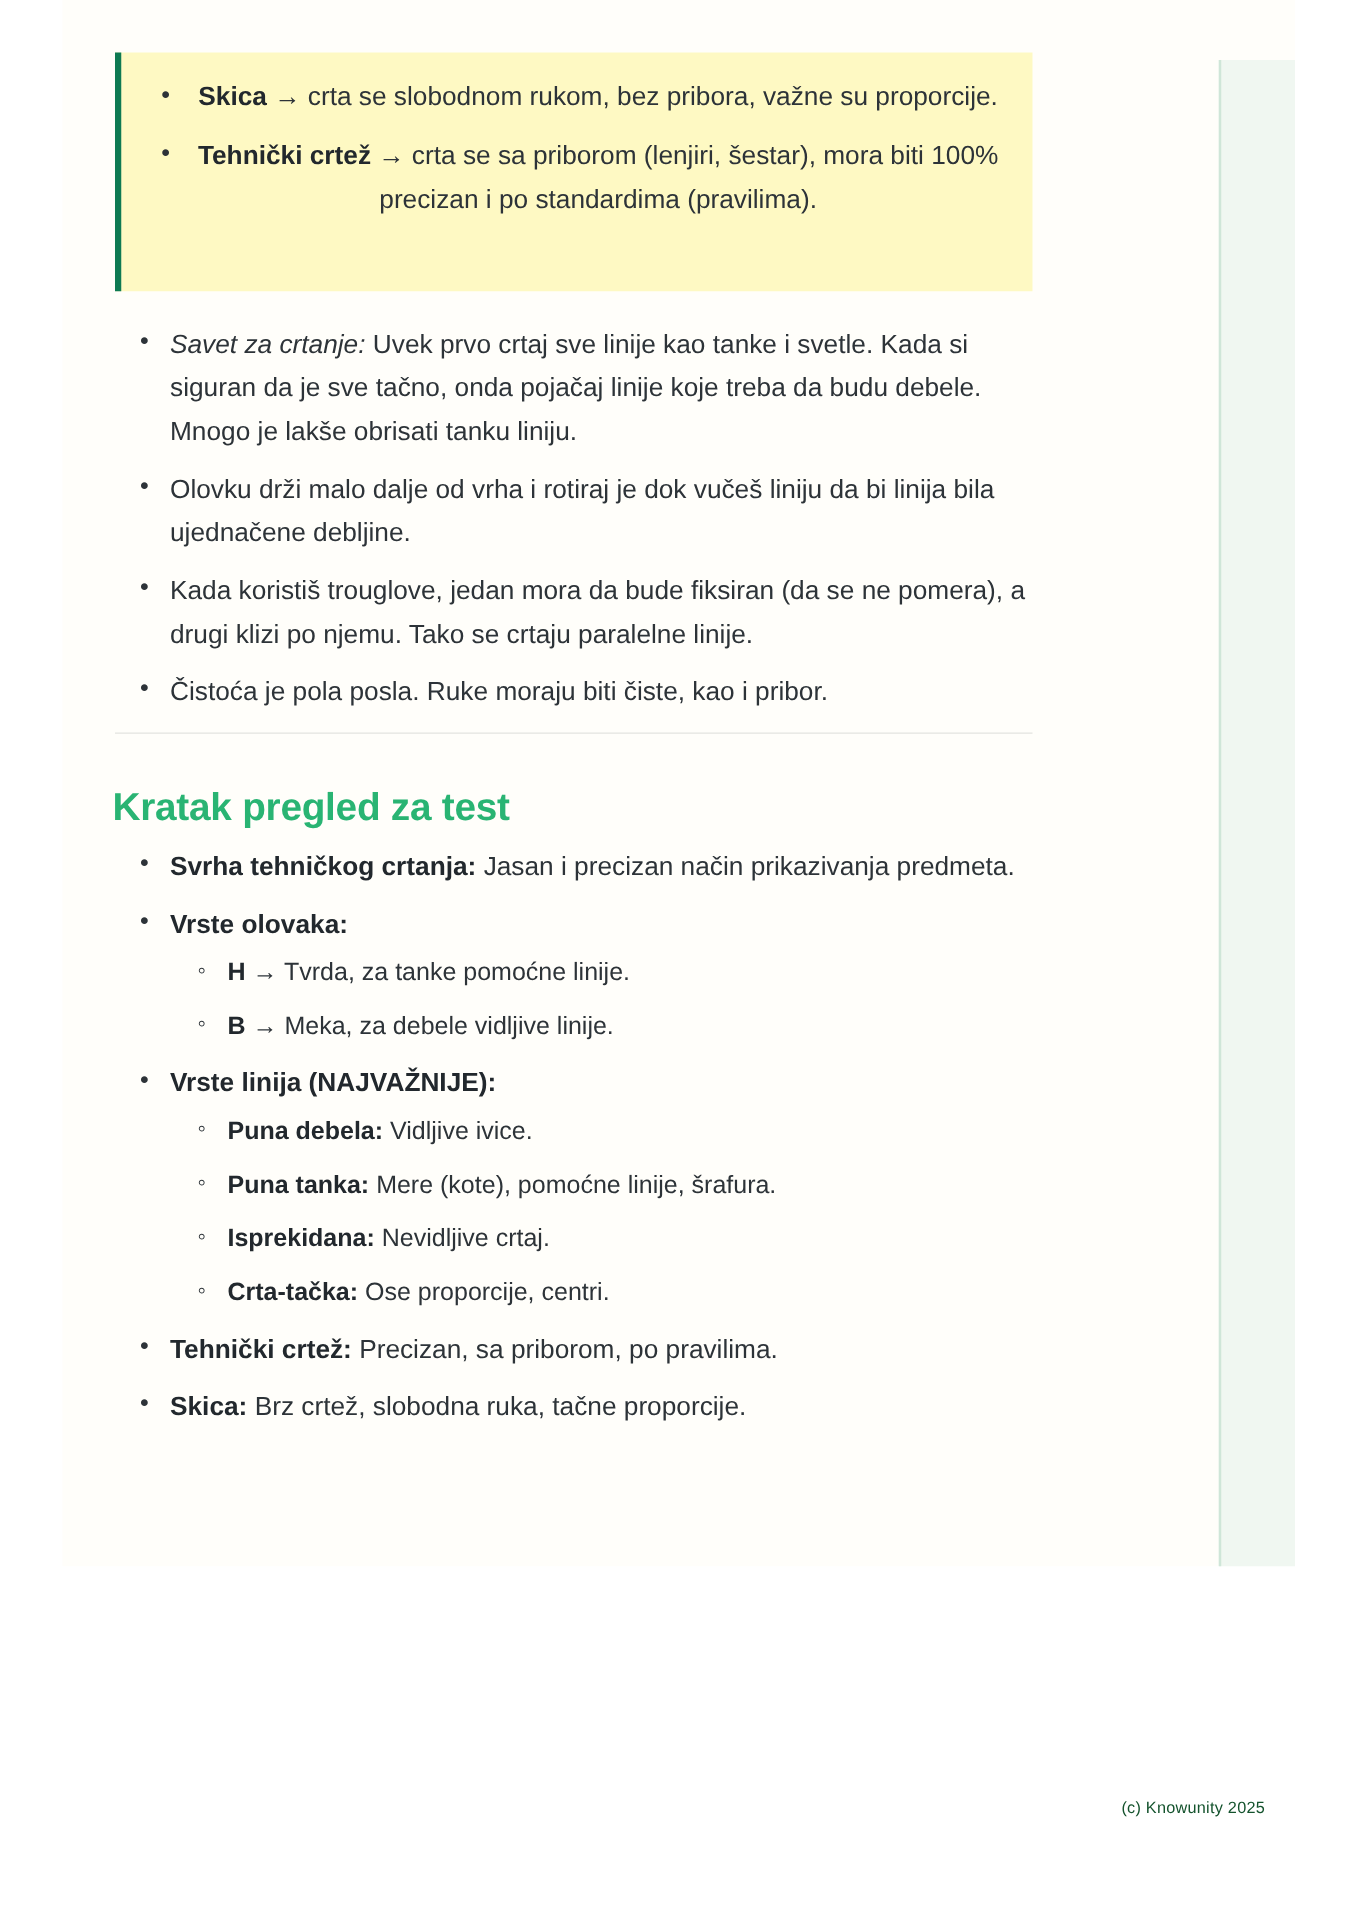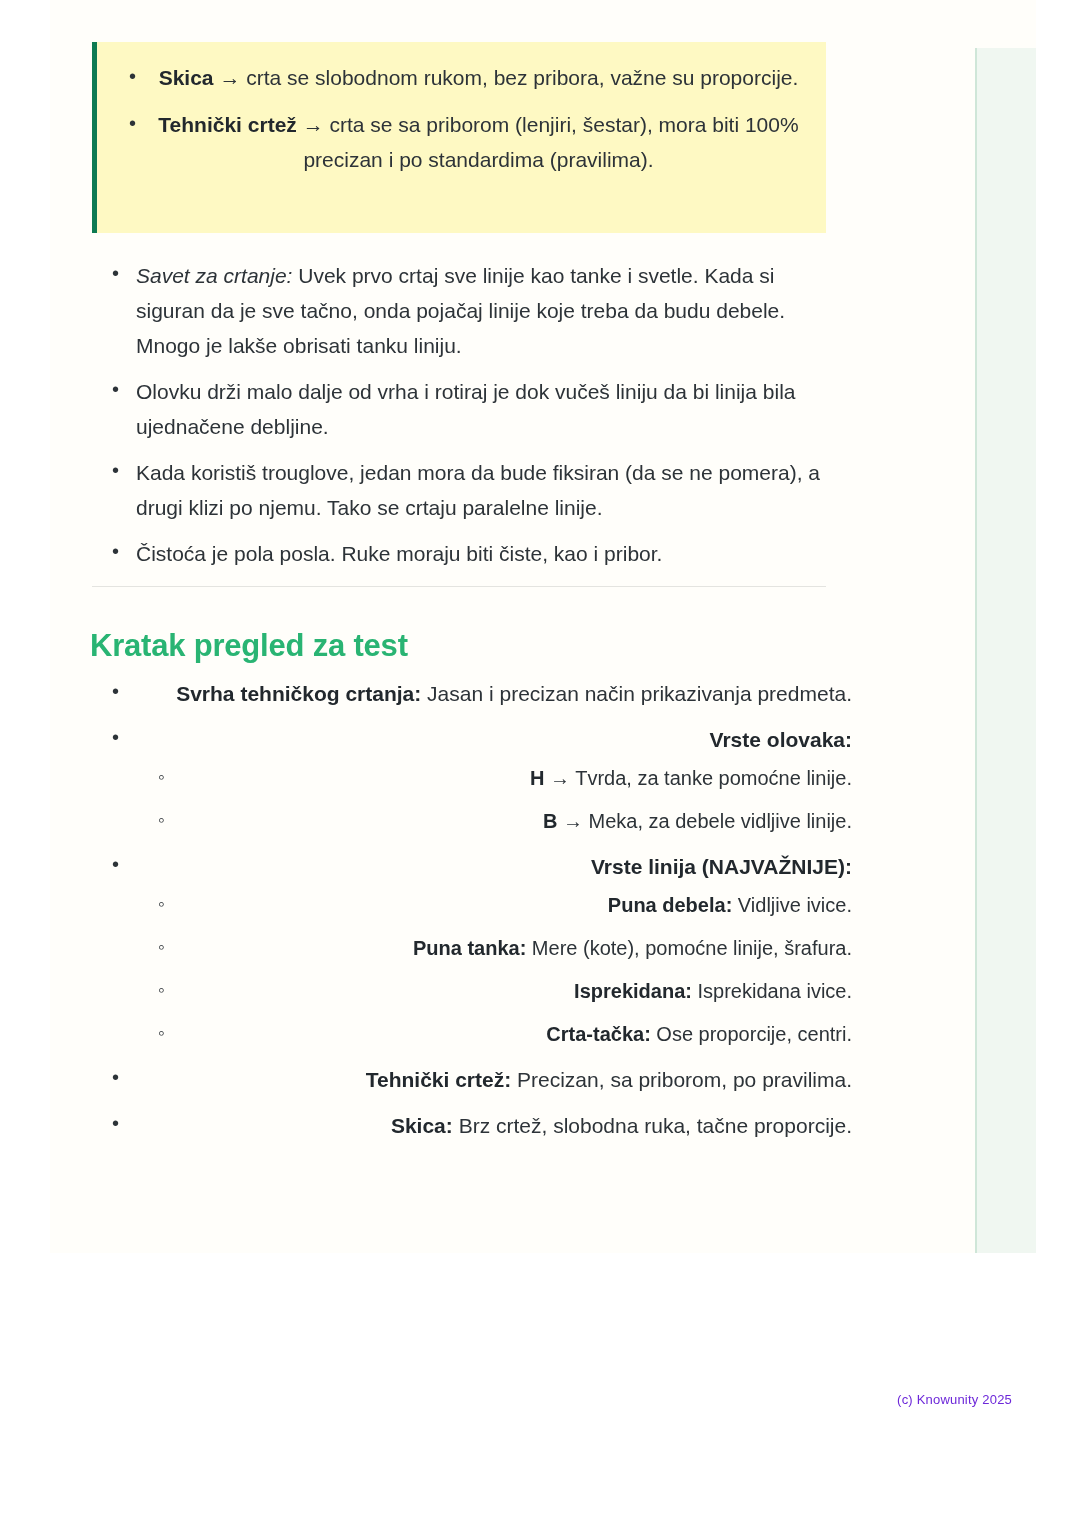--- a/index.html
+++ b/index.html
@@ -143,29 +143,28 @@
     font-weight: bold;
     color: #29b473;
     letter-spacing: -0.2px;
   }
 
   .review-block {
     position: absolute;
     left: 92px;
     top: 676px;
     width: 760px;
-    text-align: right;
   }
 
   .watermark {
     position: absolute;
     right: 68px;
-    top: 1392px;
+    top: 1438px;
     font-size: 13px;
-    color: #6d28d9;
+    color: #14532d;
     letter-spacing: 0.2px;
   }
 </style>
 </head>
 <body>
 
 <div class="page-sheet"></div>
 <div class="side-panel"></div>
 
 <div class="callout">
@@ -219,21 +218,21 @@
     <li>
       <span class="b">Vrste linija (NAJVAŽNIJE):</span>
       <ul class="lvl2">
         <li>
           <span class="b">Puna debela:</span><span> Vidljive ivice.</span>
         </li>
         <li>
           <span class="b">Puna tanka:</span><span> Mere (kote), pomoćne linije, šrafura.</span>
         </li>
         <li>
-          <span class="b">Isprekidana:</span><span> Isprekidana ivice.</span>
+          <span class="b">Isprekidana:</span><span> Nevidljive crtaj.</span>
         </li>
         <li>
           <span class="b">Crta-tačka:</span><span> Ose proporcije, centri.</span>
         </li>
       </ul>
     </li>
     <li>
       <span class="b">Tehnički crtež:</span><span> Precizan, sa priborom, po pravilima.</span>
     </li>
     <li>

